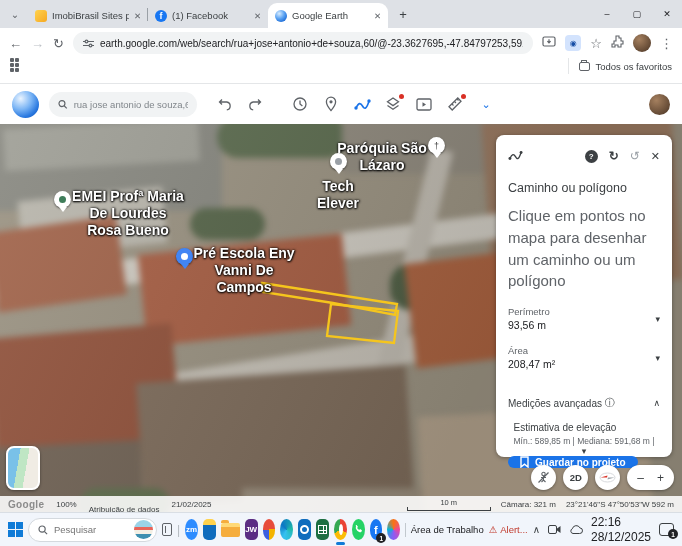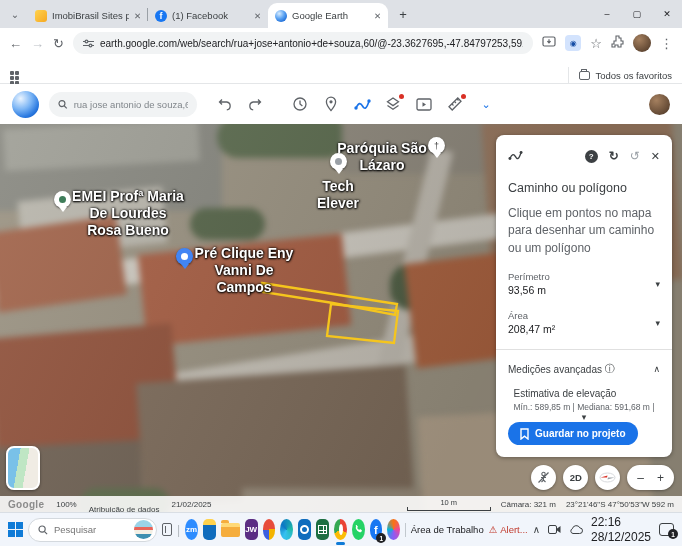--- a/index.html
+++ b/index.html
@@ -28,21 +28,21 @@
   .navbar { height:30px; background:#fff; display:flex; align-items:center; padding:0 9px; gap:9px; flex:0 0 auto; }
   .navic { color:#5f6368; font-size:13px; }
   .navic.disabled { color:#bdc1c6; }
   .urlbar { flex:1; height:22px; background:#f1f3f4; border-radius:11px; display:flex; align-items:center; gap:6px; padding:0 10px; min-width:0; }
   .url-text { font-size:10px; color:#202124; white-space:nowrap; overflow:hidden; flex:1; min-width:0; }
   .tune-icon svg { display:block; }
   .lens-chip { width:16px; height:16px; border-radius:4px; background:#d3e3fd; display:flex; align-items:center; justify-content:center; font-size:8px; color:#174ea6; }
   .avatar-sm { width:18px; height:18px; border-radius:50%; background:radial-gradient(circle at 35% 30%, #a5805f, #5f4632 75%); }
 
   
-  .favbar { height:26px; background:#fff; border-bottom:1px solid #e4e6e8; display:flex; align-items:flex-end; padding:0 10px; flex:0 0 auto; }
+  .favbar { height:26px; background:#fff; border-bottom:1px solid #e4e6e8; display:flex; align-items:flex-start; padding:0 10px; flex:0 0 auto; }
   .appsgrid { width:12px; height:12px; display:grid; grid-template-columns:repeat(2,4px); grid-auto-rows:4px; gap:1px; }
   .appsgrid i { background:#5f6368; border-radius:1px; }
   .allfav { margin-left:auto; display:flex; align-items:center; gap:5px; font-size:9.5px; color:#3c4043; border-left:1px solid #e4e6e8; padding-left:10px; height:16px; }
   .folder-icon { width:11px; height:9px; border:1px solid #5f6368; border-radius:2px; position:relative; }
   .folder-icon::before { content:""; position:absolute; top:-3px; left:1px; width:4px; height:2px; border:1px solid #5f6368; border-bottom:none; border-radius:1px 1px 0 0; }
 
   
   .eheader { height:40px; background:#fff; display:flex; align-items:center; padding:0 12px; gap:10px; flex:0 0 auto; }
   .earthlogo { width:27px; height:27px; border-radius:50%; background:radial-gradient(circle at 32% 28%, #eaf4ff, #7db6f5 40%, #2a79e0 70%, #0b4bb0); flex:0 0 auto; }
   .esearch { width:148px; height:25px; border-radius:13px; background:#f1f3f4; display:flex; align-items:center; gap:6px; padding:0 9px; flex:0 0 auto; }
@@ -76,21 +76,21 @@
   .panel { position:absolute; top:11px; right:10px; width:176px; height:322px; background:#fff; border-radius:8px;
     box-shadow:0 1px 4px rgba(0,0,0,.35); padding:12px; display:flex; flex-direction:column; }
   .p-head { display:flex; align-items:center; }
   .p-head .sp { flex:1; }
   .p-hicons { display:flex; align-items:center; gap:11px; }
   .help-circ { width:13px; height:13px; border-radius:50%; background:#3c4043; color:#fff; font-size:8px; font-weight:bold; display:flex; align-items:center; justify-content:center; }
   .p-redo { color:#3c4043; font-size:12px; font-weight:bold; }
   .p-undo { color:#9aa0a6; font-size:12px; }
   .p-close { color:#3c4043; font-size:11px; }
   .p-title { margin-top:16px; font-size:12.5px; color:#3c4043; }
-  .p-desc { margin-top:10px; font-size:12px; color:#5f6368; line-height:1.45; }
+  .p-desc { margin-top:10px; font-size:15px; color:#5f6368; line-height:1.45; }
   .p-metric { margin-top:14px; display:flex; align-items:center; }
   .p-metric .txt { flex:1; }
   .p-mlabel { font-size:9.5px; color:#5f6368; }
   .p-mvalue { font-size:10.5px; color:#202124; margin-top:2px; }
   .ddown { color:#3c4043; font-size:9px; }
   .p-div { height:1px; background:#e0e0e0; margin:14px -12px 0; }
   .p-adv { margin-top:12px; display:flex; align-items:center; font-size:10px; color:#3c4043; }
   .p-adv .sp { flex:1; }
   .p-elev { margin-top:12px; display:flex; align-items:center;flex-direction:column; }
   .p-elev .txt { flex:1; min-width:0; }
@@ -342,21 +342,21 @@
     <span class="maplabel" style="left:306px;top:54px;width:64px;">Tech Elever</span>
 
     <span class="mappin" style="left:54px;top:67px;">
         <span class="dot" style="background:#3f7d5a"></span>
       </span>
     <span class="maplabel" style="left:72px;top:64px;width:112px;">EMEI Profª Maria De Lourdes Rosa Bueno</span>
 
     <span class="mappin bluepin" style="left:176px;top:124px;">
         <span class="dot" style="background:#fff"></span>
       </span>
-    <span class="maplabel" style="left:190px;top:121px;width:108px;">Pré Clique Eny Vanni De Campos</span>
+    <span class="maplabel" style="left:190px;top:121px;width:108px;">Pré Escola Eny Vanni De Campos</span>
 
     <div class="panel">
       <div class="p-head">
         <span>
           <svg width="15" height="12" viewBox="0 0 17 14">
               <path d="M2 11c2.5-5.5 4.5-5.5 6.5-2s4 3.5 6.5-5" fill="none" stroke="#3c4043" stroke-width="1.6"></path>
               <circle cx="2" cy="11" r="1.7" fill="#3c4043"></circle>
               <circle cx="15" cy="4" r="1.7" fill="#3c4043"></circle>
             </svg>
         </span>

